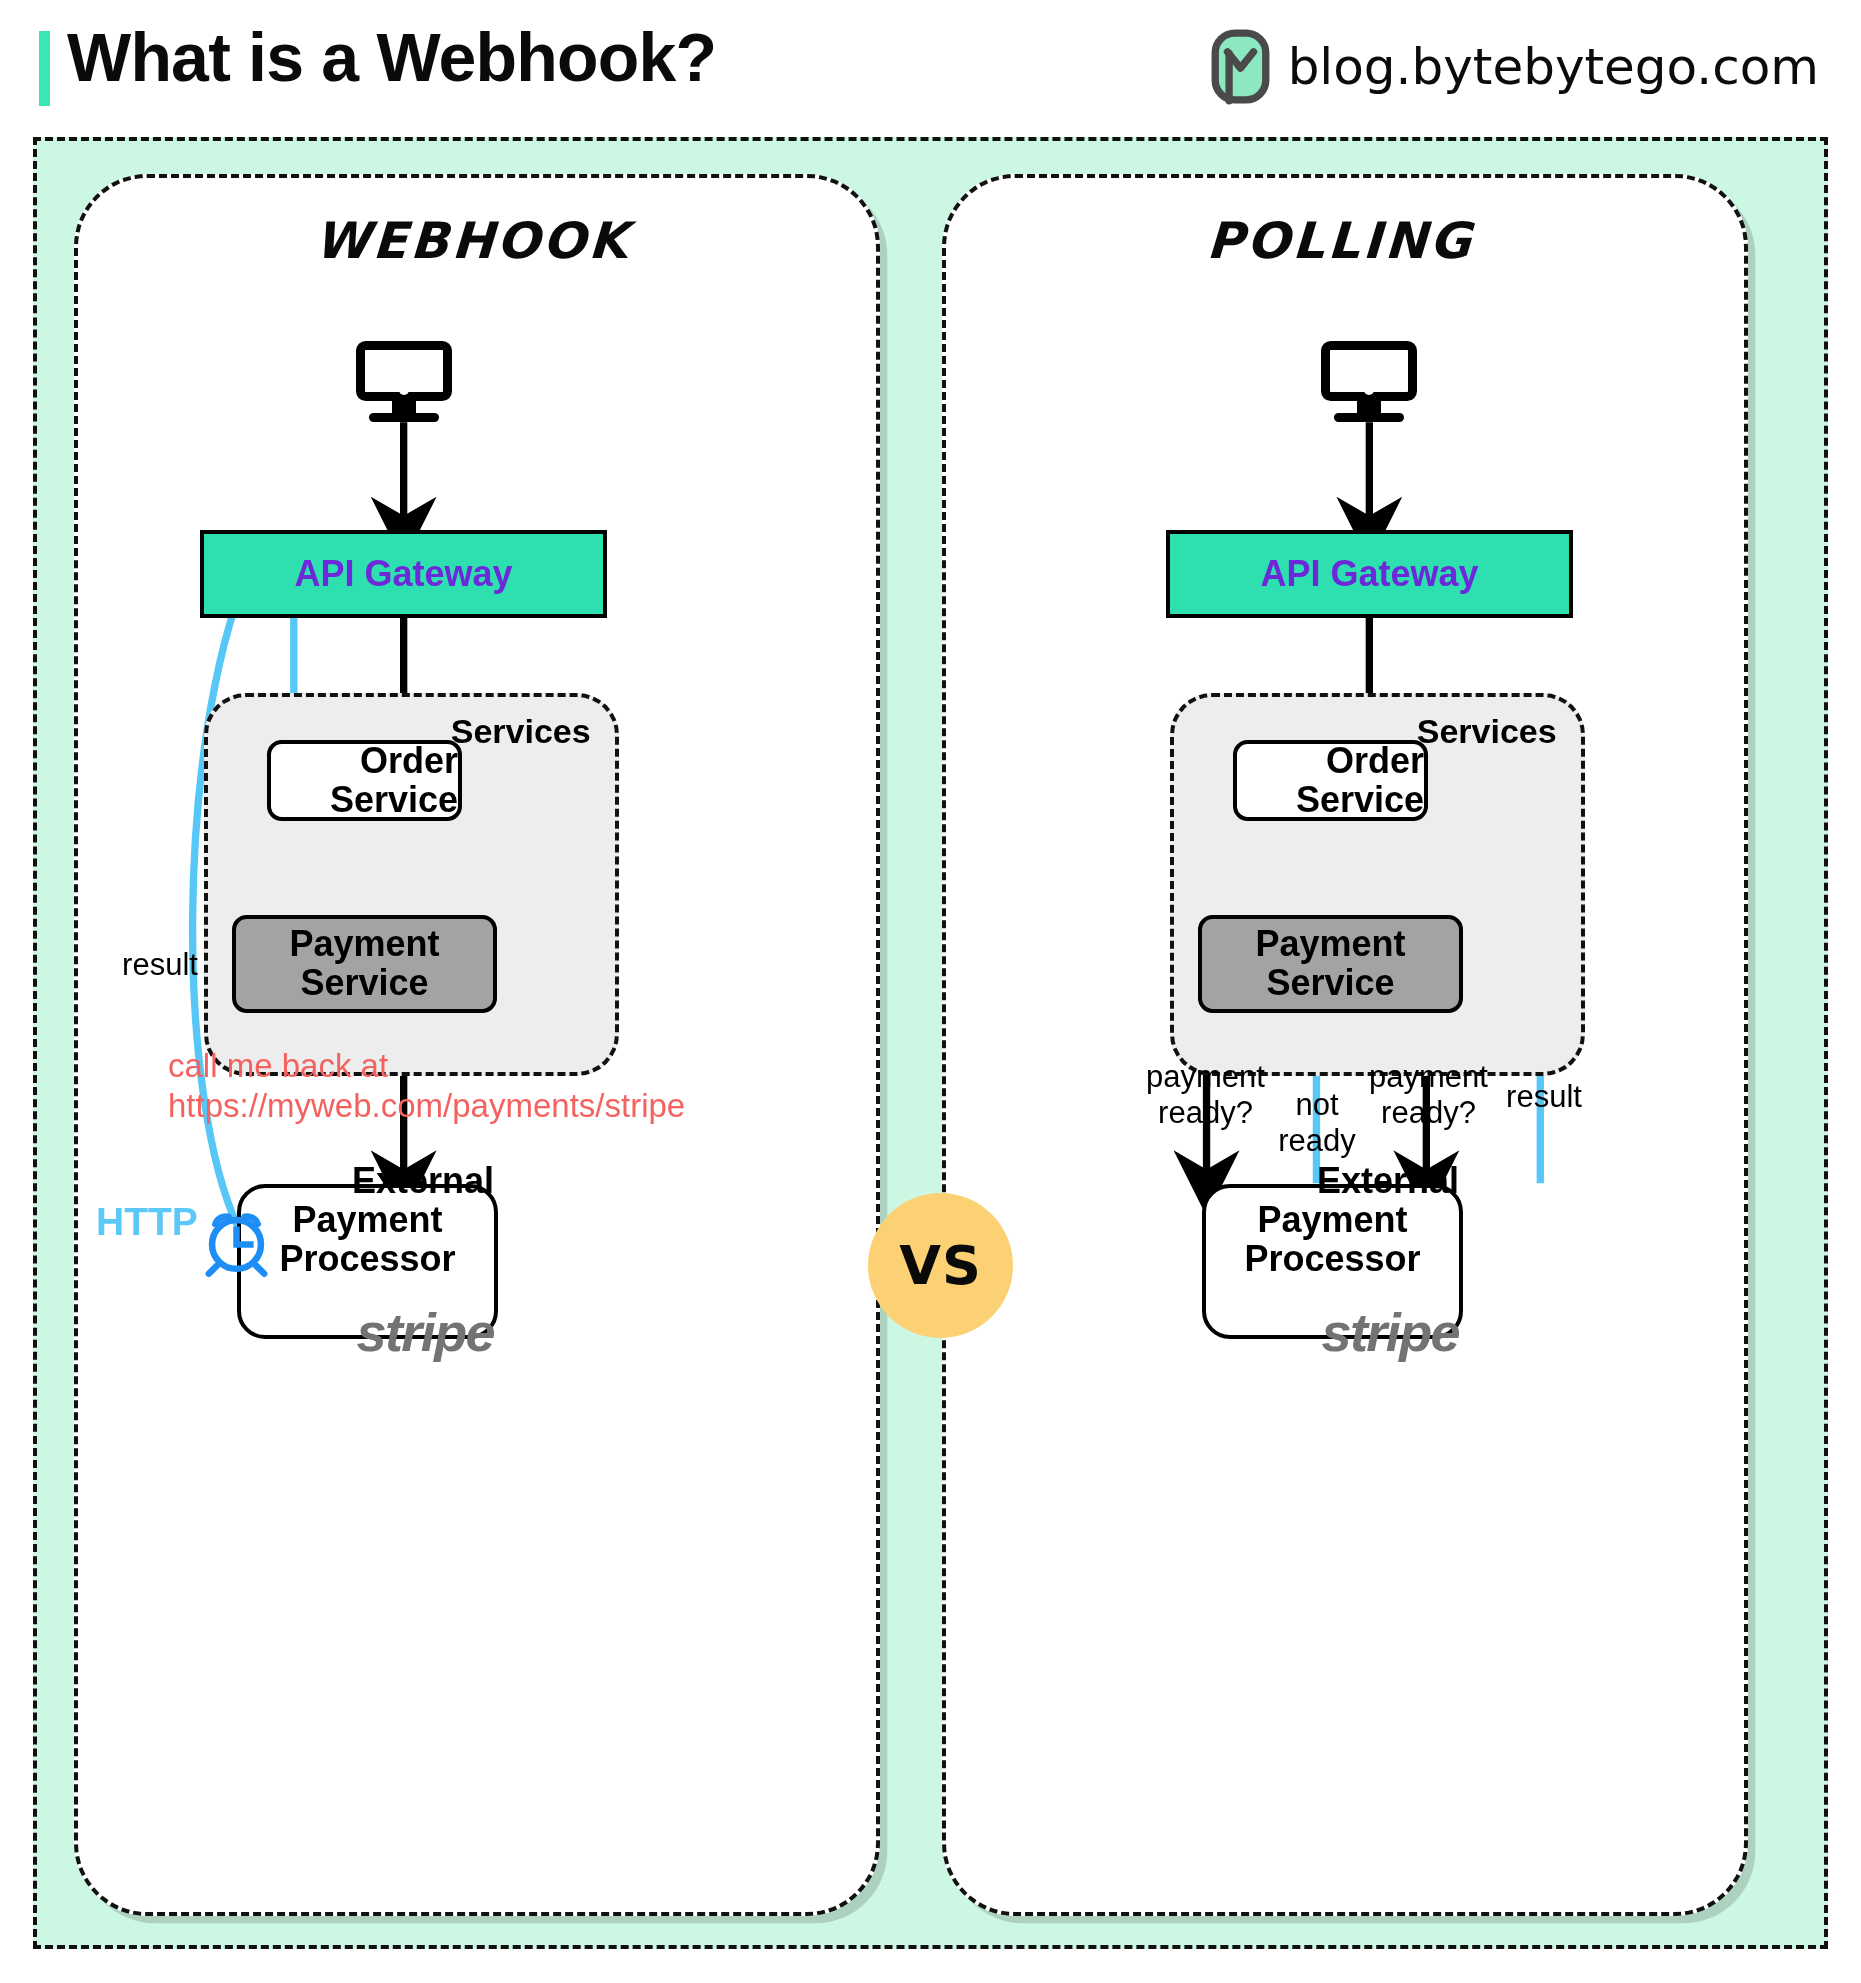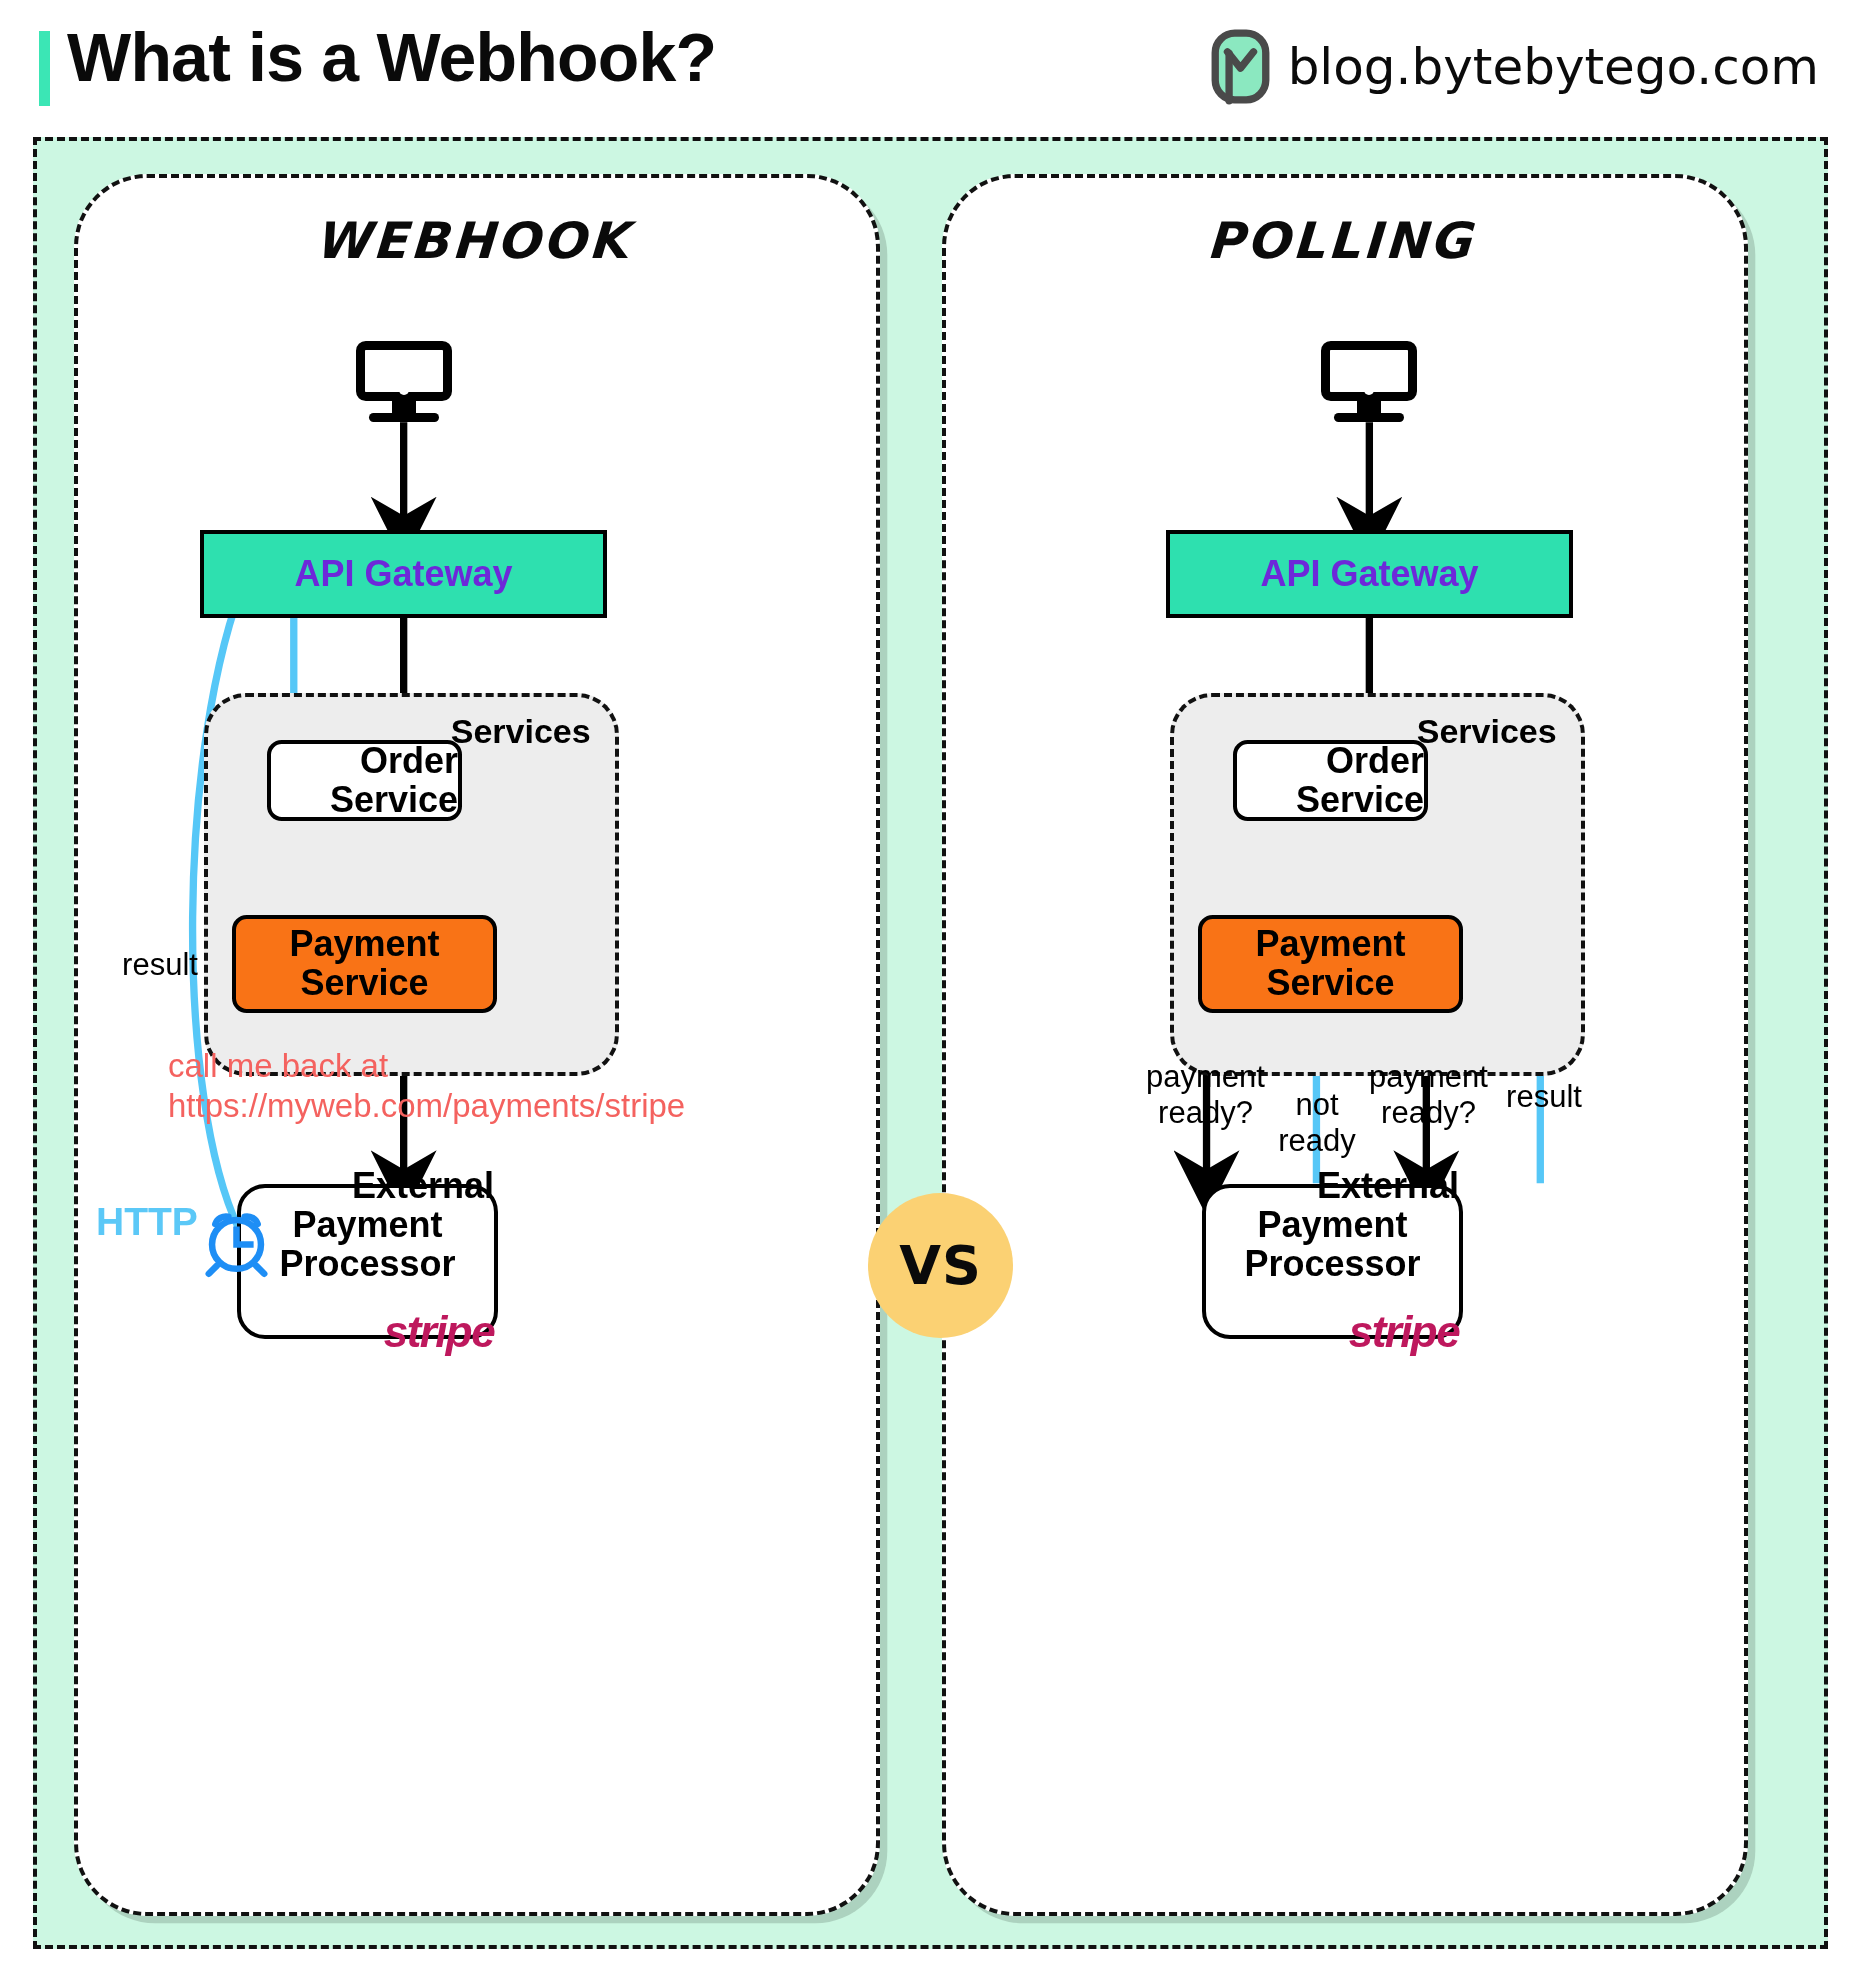--- a/index.html
+++ b/index.html
@@ -45,24 +45,24 @@
   .gw-box{position:absolute;background:#2EE0AF;border:4.1px solid #000;box-sizing:border-box;
       display:flex;align-items:center;justify-content:center;
       font-size:36px;font-weight:bold;color:#6d28d9;}
   .svc-group{position:absolute;background:#EDEDED;border:4.1px dashed #111;border-radius:42px;
       box-sizing:border-box;padding-left:31px;}
   .svc-group-label{position:absolute;right:24.4px;top:14.7px;font-size:34px;font-weight:bold;color:#000;}
   .node-box{position:absolute;background:#fff;border:4.1px solid #000;border-radius:14.7px;
       box-sizing:border-box;display:flex;flex-direction:column;align-items:flex-end;
       justify-content:center;font-size:36px;font-weight:bold;color:#000;line-height:1.08;
       text-align:center;}
-  .node-box.pay{background:#f97316;}
+  .node-box.pay{background:#a3a3a3;}
   .node-box.ext{border-radius:28px;}
-  .stripe-logo{margin-top:24px;font-size:44px;font-weight:bold;font-style:italic;
-      color:#be185d;letter-spacing:-1.6px;}
+  .stripe-logo{margin-top:24px;font-size:54px;font-weight:bold;font-style:italic;
+      color:#737373;letter-spacing:-1.6px;}
   .note{position:absolute;color:#F4625F;font-size:33px;line-height:1.22;}
   .edge-label{position:absolute;font-size:31px;color:#000;line-height:1.15;text-align:center;}
   .http-label{position:absolute;font-size:39px;font-weight:bold;color:#5BC8F7;}
   .clock-icon{position:absolute;width:75px;height:75px;}
 
   
   #vs-badge{position:absolute;left:831px;top:1052px;width:145px;height:145px;border-radius:50%;
       background:#FBD173;display:flex;align-items:center;justify-content:center;
       font-family:"DejaVu Sans",sans-serif;font-size:54px;font-weight:bold;color:#0a0a0a;
       letter-spacing:0.8px;z-index:40;}

